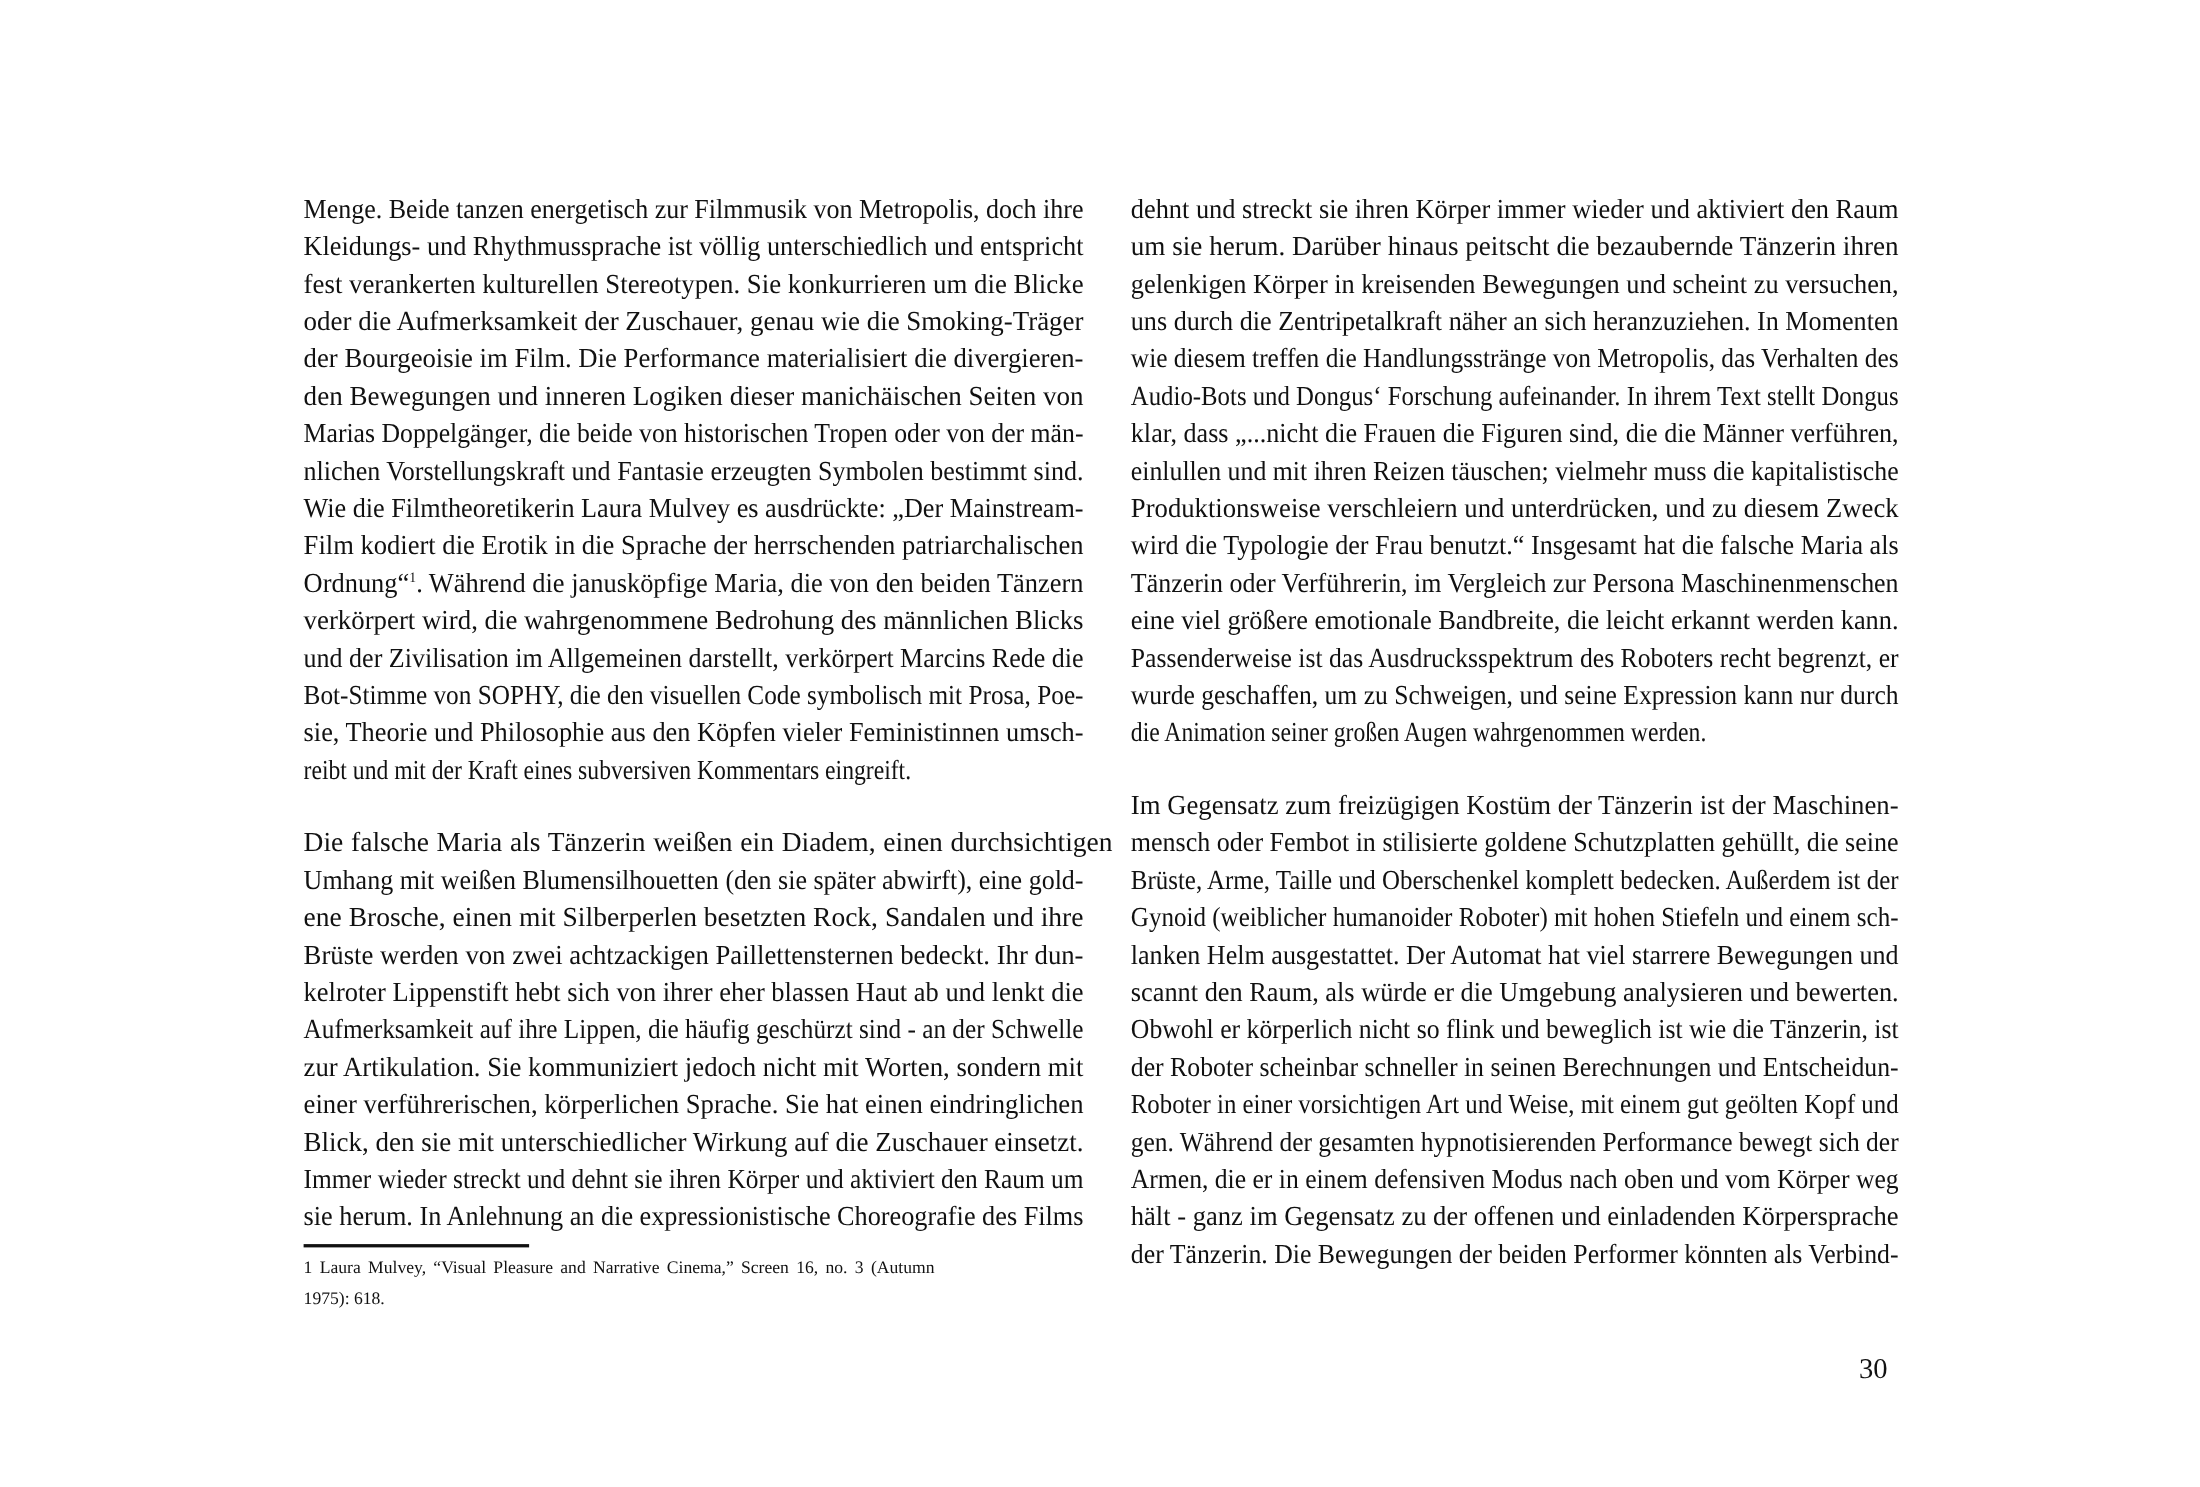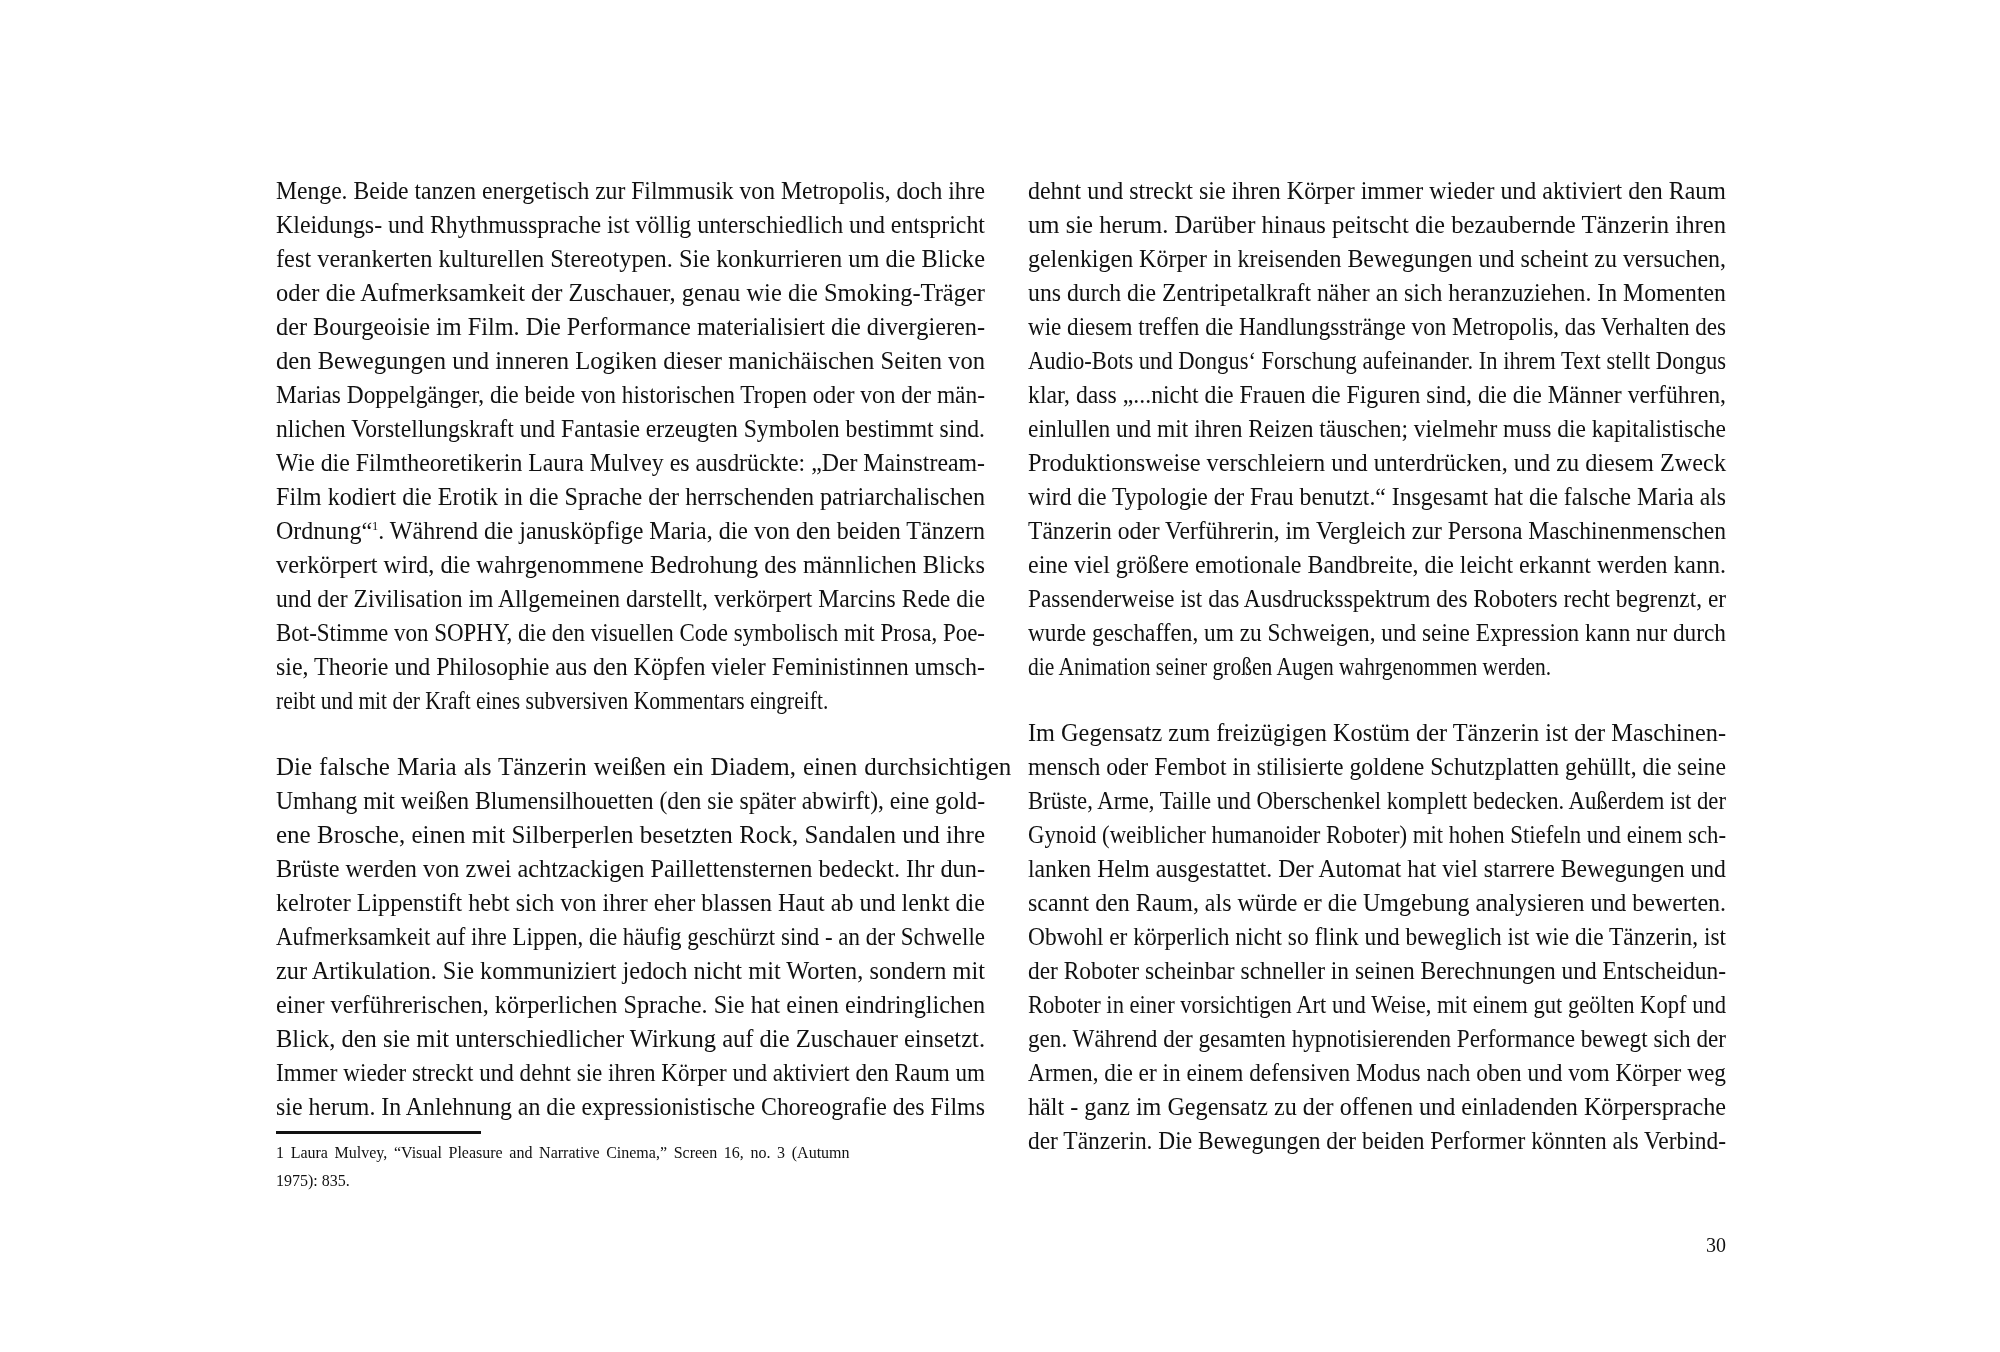--- a/index.html
+++ b/index.html
@@ -71,22 +71,21 @@
     height: 28px;
     line-height: 28px;
     font-size: 16px;
   }
 
   .page-number {
     position: absolute;
     left: 1690px;
     top: 1230px;
     width: 36px;
-    text-align: right;
-    font-size: 20px;
+    font-size: 26px;
     line-height: 30px;
     font-family: "Liberation Serif", "DejaVu Serif", serif;
   }
 </style>
 </head>
 <body>
 
 <div class="page">
   <div class="column" id="col-left">
     <div class="para">
@@ -153,17 +152,17 @@
         <span class="line"><span class="inner" style="transform: scaleX(0.9256);">gen. Während der gesamten hypnotisierenden Performance bewegt sich der</span></span>
         <span class="line"><span class="inner" style="transform: scaleX(0.9318);">Armen, die er in einem defensiven Modus nach oben und vom Körper weg</span></span>
         <span class="line"><span class="inner" style="transform: scaleX(0.9656);">hält - ganz im Gegensatz zu der offenen und einladenden Körpersprache</span></span>
         <span class="line"><span class="inner" style="transform: scaleX(0.9373);">der Tänzerin. Die Bewegungen der beiden Performer könnten als Verbind-</span></span>
       </div>
   </div>
 
   <div class="footnote-rule"></div>
   <div class="footnote">
       <span class="line"><span class="inner" style="word-spacing: 2.64px;">1 Laura Mulvey, “Visual Pleasure and Narrative Cinema,” Screen 16, no. 3 (Autumn</span></span>
-      <span class="line"><span class="inner">1975): 835.</span></span>
+      <span class="line"><span class="inner">1975): 618.</span></span>
     </div>
 
   <div class="page-number">30</div>
 </div>
 
 </body></html>

